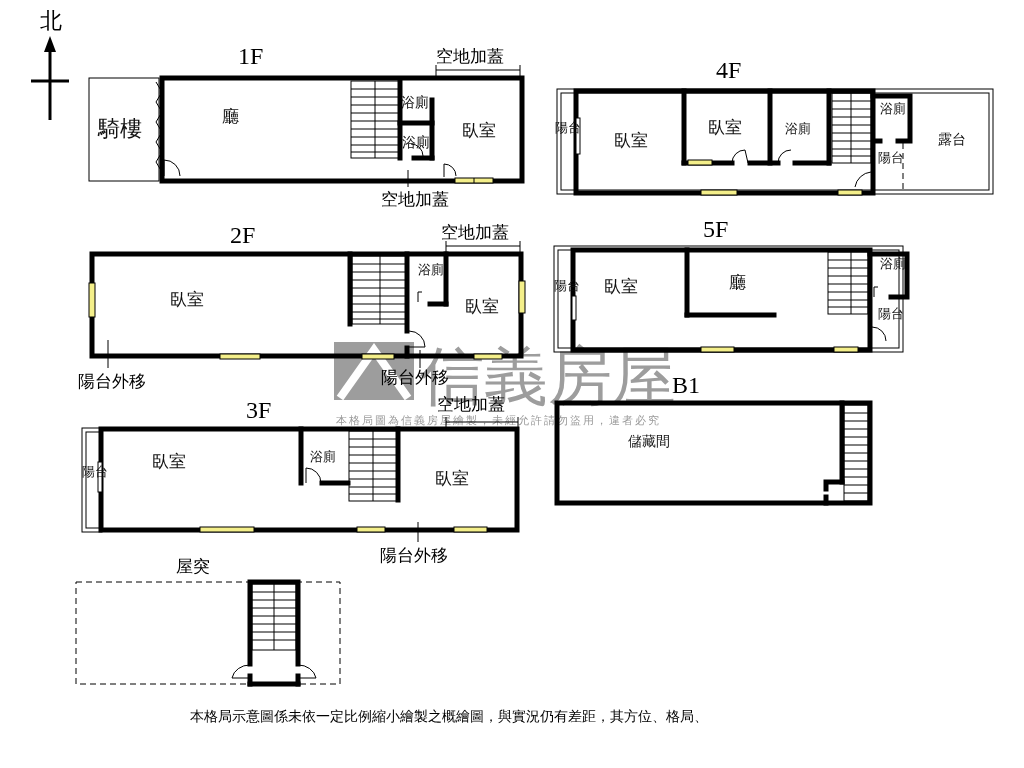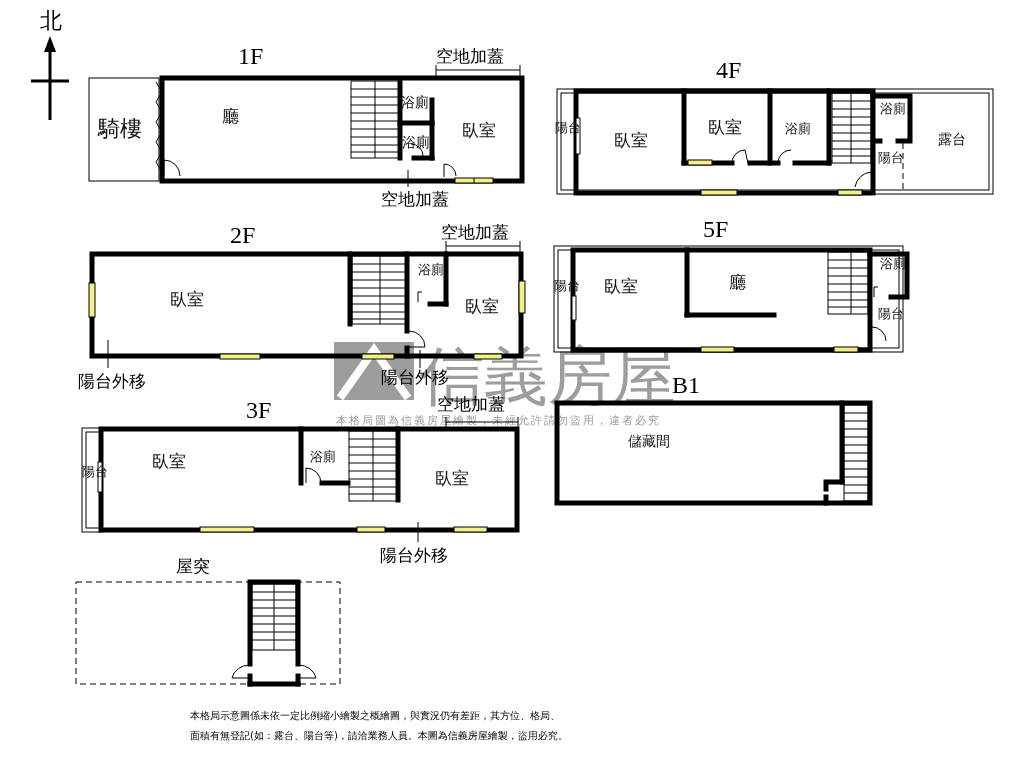--- a/index.html
+++ b/index.html
@@ -8,21 +8,21 @@
   svg { position: absolute; left: 0; top: 0; }
   .lbl { font-family: "Liberation Serif", "DejaVu Serif", serif; fill: #000; }
   .room { font-family: "DejaVu Sans", "Liberation Sans", sans-serif; fill: #111; }
   .wall { stroke: #000; stroke-width: 5; fill: none; stroke-linecap: square; }
   .thin { stroke: #000; stroke-width: 1; fill: none; }
   .stair line { stroke: #000; stroke-width: 1; }
   .win { fill: #f4ef8a; stroke: #000; stroke-width: 1; }
   .door { fill: none; stroke: #000; stroke-width: 1; }
   .dash { stroke: #000; stroke-width: 1; stroke-dasharray: 6 4; fill: none; }
   .disclaimer { position: absolute; left: 190px; top: 706px; width: 660px;
-    font-family: "DejaVu Sans", "Liberation Sans", sans-serif; font-size: 10px; line-height: 20px; color: #000; }
+    font-family: "DejaVu Sans", "Liberation Sans", sans-serif; font-size: 14px; line-height: 20px; color: #000; }
   .disclaimer div { white-space: nowrap; }
   .wm-big { font-family: "DejaVu Sans", "Liberation Sans", sans-serif; fill: #8c8c8c; opacity: 0.85; }
   .wm-small { font-family: "DejaVu Sans", "Liberation Sans", sans-serif; fill: #9a9a9a; }
 </style>
 </head>
 <body>
 
 <svg width="1024" height="768" viewBox="0 0 1024 768">
 
   <g>
@@ -279,14 +279,13 @@
         <line x1="252" y1="632" x2="296" y2="632"></line>
       <line x1="252" y1="640" x2="296" y2="640"></line>
     </g>
     <path d="M250 665 A18 16 0 0 0 232 678 L250 678" class="door"></path>
     <path d="M298 665 A18 16 0 0 1 316 678 L298 678" class="door"></path>
   </g>
 </svg>
 
 <div class="disclaimer">
   <div>本格局示意圖係未依一定比例縮小繪製之概繪圖，與實況仍有差距，其方位、格局、</div>
-  <div>面積有無登記(如：露台、陽台等)，請洽業務人員。本圖為信義房屋繪製，盜用必究。</div>
 </div>
 
 </body></html>

